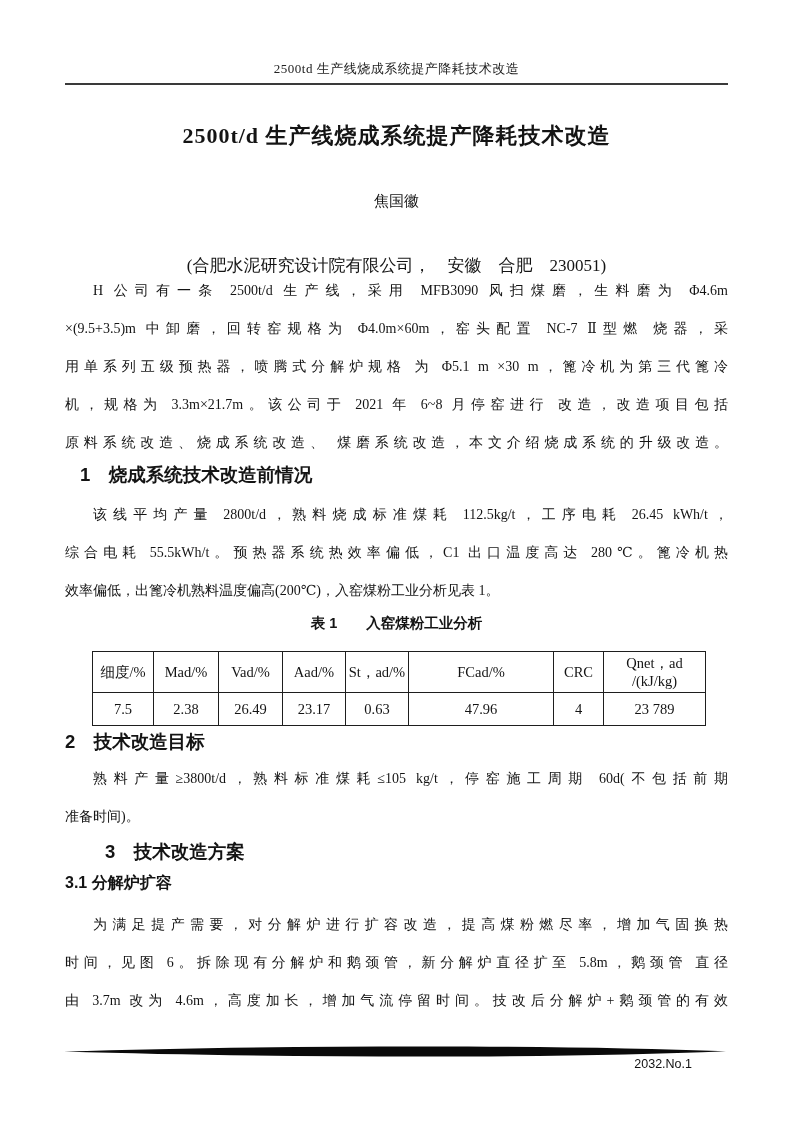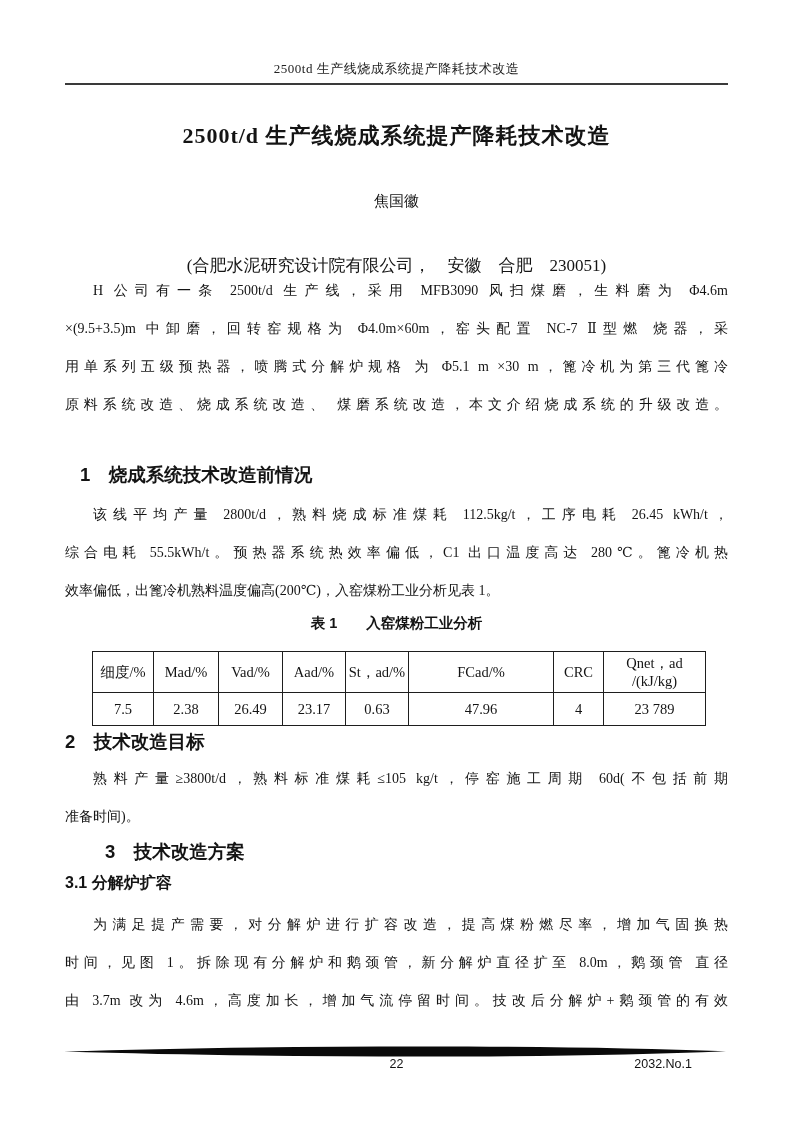--- a/index.html
+++ b/index.html
@@ -58,20 +58,21 @@
 <div class="abs content-col runhead-rule"></div>
 
 <div class="abs content-col title">2500t/d 生产线烧成系统提产降耗技术改造</div>
 <div class="abs content-col author">焦国徽</div>
 <div class="abs content-col affil">(合肥水泥研究设计院有限公司，　安徽　合肥　230051)</div>
 
 <div class="abs content-col para p-intro">
   <div class="line indent">H 公司有一条 2500t/d 生产线，采用 MFB3090 风扫煤磨，生料磨为 Φ4.6m</div>
   <div class="line">×(9.5+3.5)m 中卸磨，回转窑规格为 Φ4.0m×60m，窑头配置 NC-7 Ⅱ型燃 烧器，采</div>
   <div class="line">用单系列五级预热器，喷腾式分解炉规格 为 Φ5.1 m ×30 m，篦冷机为第三代篦冷</div>
+  <div class="line">机，规格为 3.3m×21.7m。该公司于 2021 年 6~8 月停窑进行 改造，改造项目包括</div>
   <div class="line">原料系统改造、烧成系统改造、 煤磨系统改造，本文介绍烧成系统的升级改造。</div>
 </div>
 
 <div class="abs content-col h1-sec">1　烧成系统技术改造前情况</div>
 <div class="abs content-col para p-sec1">
   <div class="line indent">该线平均产量 2800t/d，熟料烧成标准煤耗 112.5kg/t，工序电耗 26.45 kWh/t，</div>
   <div class="line">综合电耗 55.5kWh/t。预热器系统热效率偏低，C1 出口温度高达 280℃。篦冷机热</div>
   <div class="line no-fill">效率偏低，出篦冷机熟料温度偏高(200℃)，入窑煤粉工业分析见表 1。</div>
 </div>
 
@@ -117,23 +118,22 @@
 <div class="abs content-col h2-sec">2　技术改造目标</div>
 <div class="abs content-col para p-sec2">
   <div class="line indent">熟料产量≥3800t/d，熟料标准煤耗≤105  kg/t，停窑施工周期 60d(不包括前期</div>
   <div class="line no-fill">准备时间)。</div>
 </div>
 
 <div class="abs content-col h3-sec">3　技术改造方案</div>
 <div class="abs content-col h31-sec">3.1 分解炉扩容</div>
 <div class="abs content-col para p-sec31">
   <div class="line indent">为满足提产需要，对分解炉进行扩容改造，提高煤粉燃尽率，增加气固换热</div>
-  <div class="line">时间，见图 1。拆除现有分解炉和鹅颈管，新分解炉直径扩至 8.0m，鹅颈管 直径</div>
+  <div class="line">时间，见图 6。拆除现有分解炉和鹅颈管，新分解炉直径扩至 5.8m，鹅颈管 直径</div>
   <div class="line">由 3.7m 改为 4.6m，高度加长，增加气流停留时间。技改后分解炉+鹅颈管的有效</div>
 </div>
 
 <svg class="abs footer-lens" width="662" height="11" viewBox="0 0 662 11">
   <path d="M0,5.5 C110,2.2 230,0.4 360,0.4 C480,0.4 580,2.2 662,5.2 C580,8.6 480,10.6 360,10.6 C230,10.6 110,8.8 0,5.5 Z" fill="#0a0a0a"></path>
 </svg>
 <div class="abs content-col footer-row">
-  <span class="pageno">22</span>
   <span class="issue">2032.No.1</span>
 </div>
 
 </body></html>

